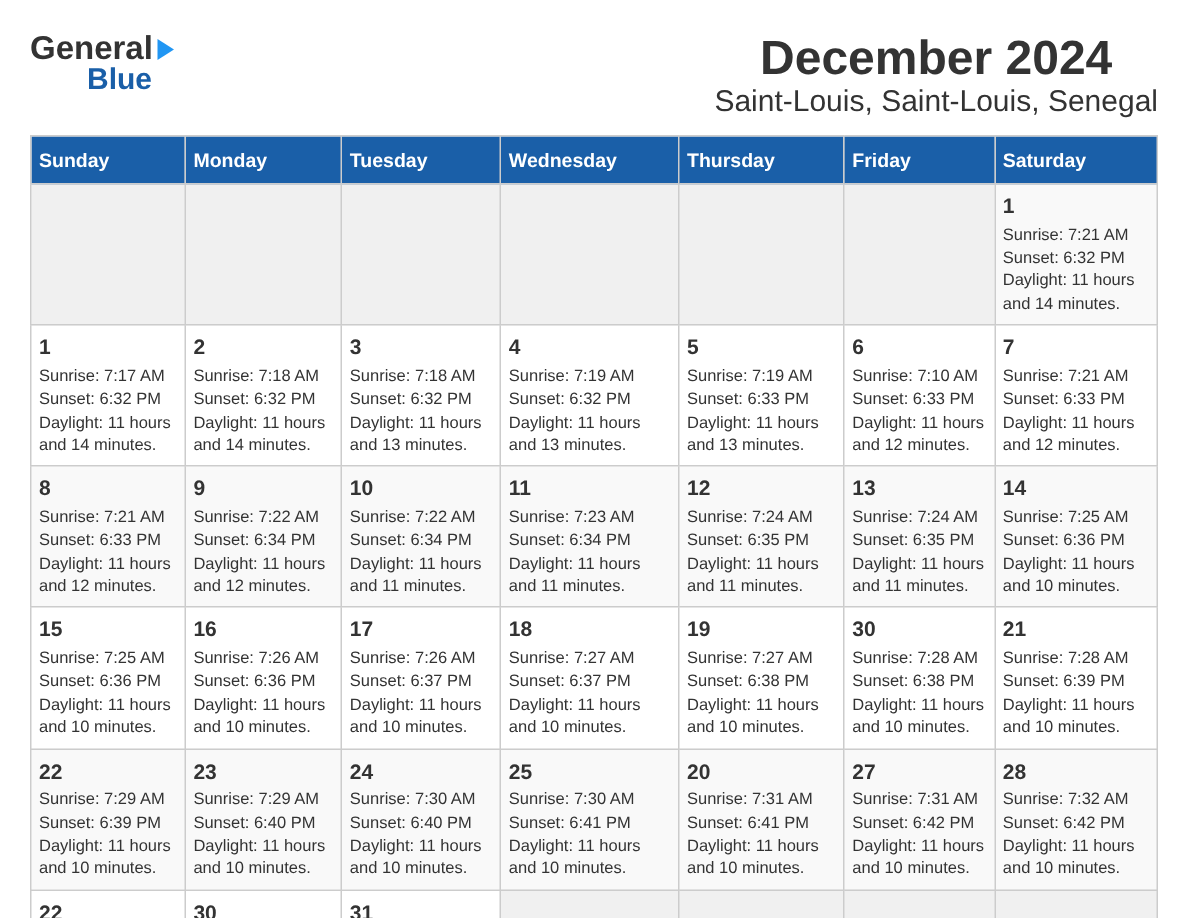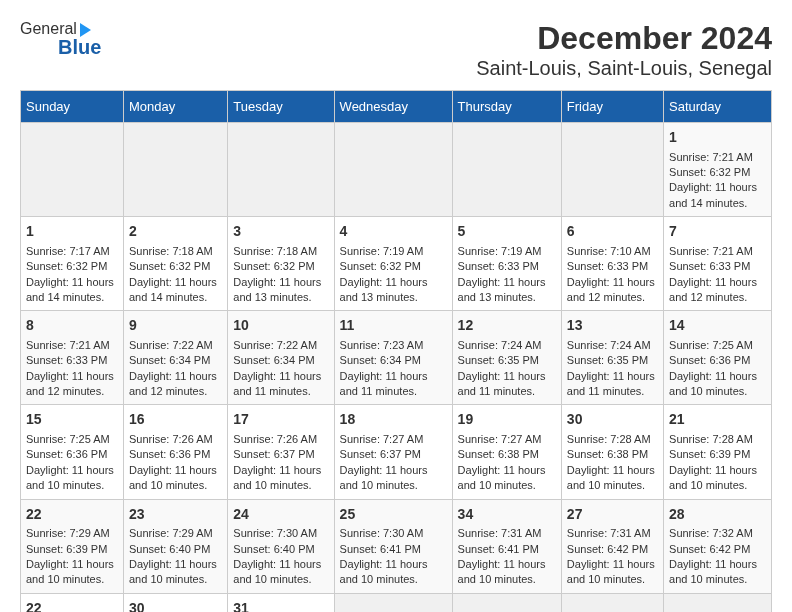--- a/index.html
+++ b/index.html
@@ -22,37 +22,38 @@
       align-items: flex-start;
     }
     .logo-general { color: #333; }
     .title-section {
       text-align: right;
     }
     .main-title {
       font-size: 32px;
       font-weight: bold;
       color: #333;
+      text-align: center;
     }
     .subtitle {
       font-size: 20px;
       color: #333;
     }
     table {
       width: 100%;
       border-collapse: collapse;
       font-size: 11px;
     }
     thead tr th {
       background-color: #1a5fa8;
       color: #fff;
       padding: 8px 5px;
       text-align: left;
       font-size: 13px;
-      font-weight: normal;
+      font-weight: bold;
       border: 1px solid #ccc;
     }
     tbody tr td {
       border: 1px solid #ccc;
       padding: 5px;
       vertical-align: top;
       background: #fff;
       color: #333;
       line-height: 1.4;
     }
@@ -67,21 +68,21 @@
     }
     .empty-cell {
       background: #f0f0f0 !important;
     }
   </style>
 </head>
 <body>
 
 <div class="header-section">
   <div class="logo">
-    <div style="font-size:16px; font-weight:normal; line-height:1.1;">
+    <div style="font-size:22px; font-weight:bold; line-height:1.1;">
       <span class="logo-general">General</span><span style="display:inline-block;width:0;height:0;border-top:7px solid transparent;border-bottom:7px solid transparent;border-left:11px solid #2196F3;margin-left:3px;vertical-align:middle;"></span>
     </div>
     <div style="font-size:20px; font-weight:bold; color:#1a5fa8; margin-top:-2px;margin-left:38px;">Blue</div>
   </div>
   <div class="title-section">
     <div class="main-title">December 2024</div>
     <div class="subtitle">Saint-Louis, Saint-Louis, Senegal</div>
   </div>
 </div>
 
@@ -132,21 +133,21 @@
         <td><span class="day-num">18</span><span>Sunrise: 7:27 AM</span><br><span>Sunset: 6:37 PM</span><br><span>Daylight: 11 hours and 10 minutes.</span></td>
         <td><span class="day-num">19</span><span>Sunrise: 7:27 AM</span><br><span>Sunset: 6:38 PM</span><br><span>Daylight: 11 hours and 10 minutes.</span></td>
         <td><span class="day-num">30</span><span>Sunrise: 7:28 AM</span><br><span>Sunset: 6:38 PM</span><br><span>Daylight: 11 hours and 10 minutes.</span></td>
         <td><span class="day-num">21</span><span>Sunrise: 7:28 AM</span><br><span>Sunset: 6:39 PM</span><br><span>Daylight: 11 hours and 10 minutes.</span></td>
       </tr>
       <tr>
         <td><span class="day-num">22</span><span>Sunrise: 7:29 AM</span><br><span>Sunset: 6:39 PM</span><br><span>Daylight: 11 hours and 10 minutes.</span></td>
         <td><span class="day-num">23</span><span>Sunrise: 7:29 AM</span><br><span>Sunset: 6:40 PM</span><br><span>Daylight: 11 hours and 10 minutes.</span></td>
         <td><span class="day-num">24</span><span>Sunrise: 7:30 AM</span><br><span>Sunset: 6:40 PM</span><br><span>Daylight: 11 hours and 10 minutes.</span></td>
         <td><span class="day-num">25</span><span>Sunrise: 7:30 AM</span><br><span>Sunset: 6:41 PM</span><br><span>Daylight: 11 hours and 10 minutes.</span></td>
-        <td><span class="day-num">34</span><span>Sunrise: 7:31 AM</span><br><span>Sunset: 6:41 PM</span><br><span>Daylight: 11 hours and 10 minutes.</span></td>
+        <td><span class="day-num">20</span><span>Sunrise: 7:31 AM</span><br><span>Sunset: 6:41 PM</span><br><span>Daylight: 11 hours and 10 minutes.</span></td>
         <td><span class="day-num">27</span><span>Sunrise: 7:31 AM</span><br><span>Sunset: 6:42 PM</span><br><span>Daylight: 11 hours and 10 minutes.</span></td>
         <td><span class="day-num">28</span><span>Sunrise: 7:32 AM</span><br><span>Sunset: 6:42 PM</span><br><span>Daylight: 11 hours and 10 minutes.</span></td>
       </tr>
       <tr>
         <td><span class="day-num">22</span><br><br></td>
         <td><span class="day-num">30</span><br><br></td>
         <td><span class="day-num">31</span><br><br></td>
         <td class="empty-cell">&nbsp;</td>
         <td class="empty-cell">&nbsp;</td>
         <td class="empty-cell">&nbsp;</td>

